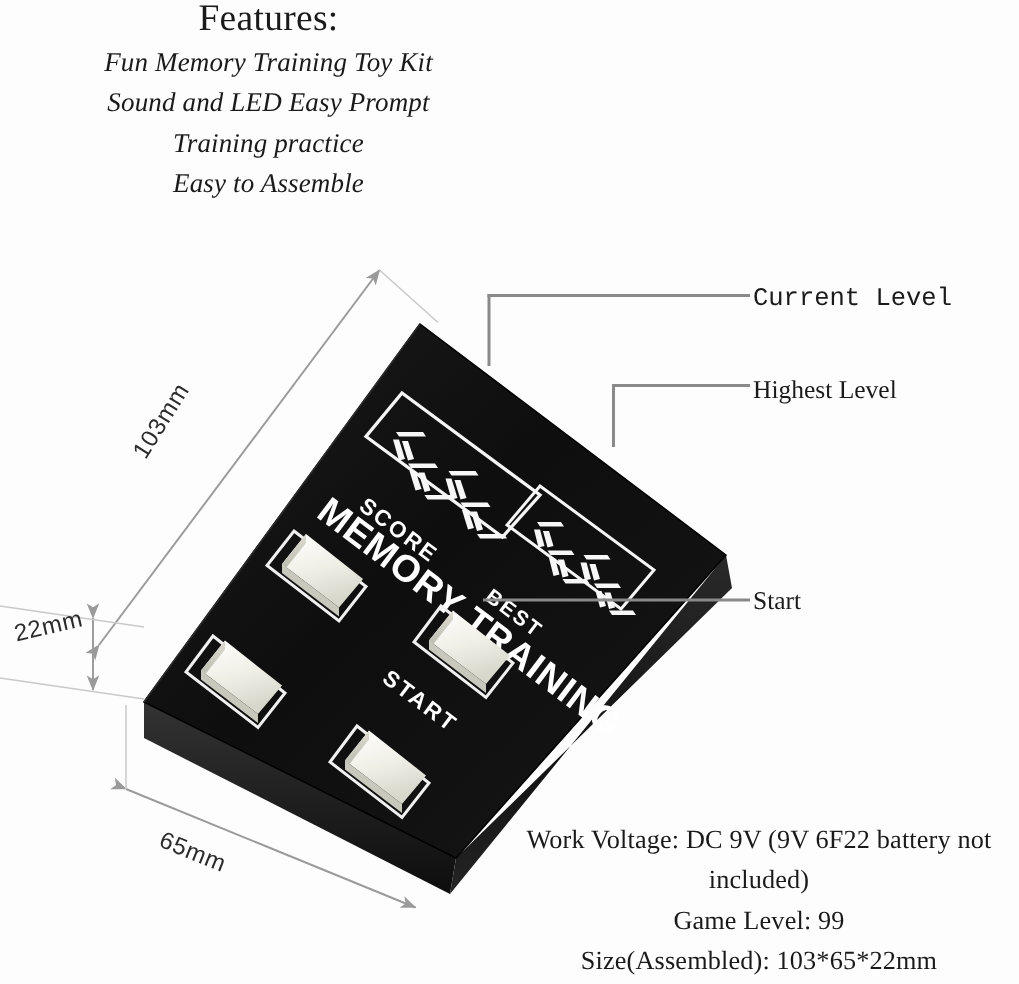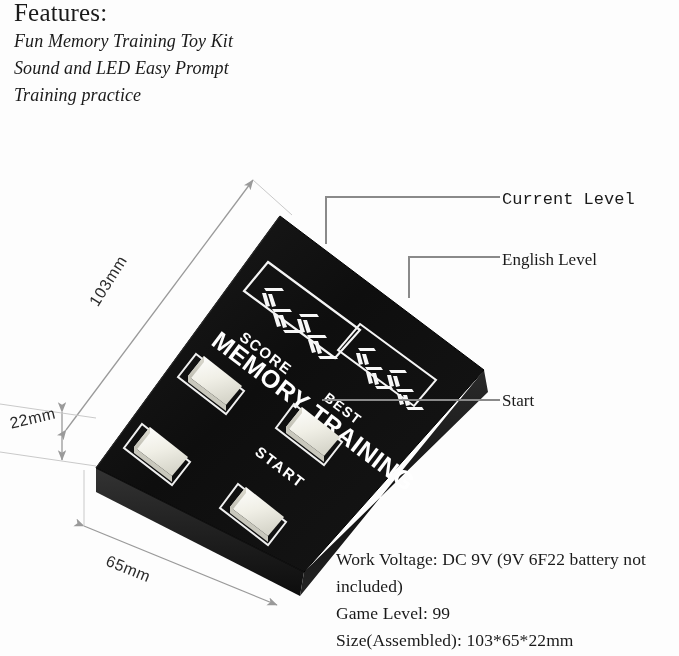--- a/index.html
+++ b/index.html
@@ -4,21 +4,21 @@
 <style>
   html,body{margin:0;padding:0;}
   body{
     width:679px;height:656px;
     background:#fdfdfd;
     font-family:"Liberation Serif", serif;
     color:#1a1a1a;
     position:relative;
     overflow:hidden;
   }
-  .stage{position:absolute;inset:0;}
+  .stage{position:absolute;inset:0;text-align:center;}
 
   
   #features{position:absolute;left:14px;top:-2px;width:330px;}
   #features .heading{font-size:25px;line-height:30px;letter-spacing:.2px;}
   #features .feat{font-size:18px;line-height:27px;letter-spacing:.1px;white-space:nowrap;font-style:italic;}
 
   
   #specs{position:absolute;left:336px;top:546px;width:340px;}
   #specs .spec{font-size:17.5px;line-height:27px;letter-spacing:.1px;}
 
@@ -62,20 +62,21 @@
 </head>
 <body>
 
 <div class="stage">
 
   <div id="features">
     <div class="heading">Features:</div>
     <div class="feat">Fun Memory Training Toy Kit</div>
     <div class="feat">Sound and LED Easy Prompt</div>
     <div class="feat">Training practice</div>
+    <div class="feat">Easy to Assemble</div>
   </div>
 
   <div id="specs">
     <div class="spec">Work Voltage: DC 9V (9V 6F22 battery not</div>
     <div class="spec">included)</div>
     <div class="spec">Game Level: 99</div>
     <div class="spec">Size(Assembled): 103*65*22mm</div>
   </div>
 
   <svg class="guides" viewBox="0 0 679 656">
@@ -220,16 +221,16 @@
     </svg>
   </div>
 
   <div class="leader v" id="lead-cur-v"></div>
   <div class="leader h" id="lead-cur-h"></div>
   <div class="leader v" id="lead-hi-v"></div>
   <div class="leader h" id="lead-hi-h"></div>
   <div class="leader h" id="lead-start-h"></div>
 
   <div class="callout" id="callout-current">Current Level</div>
-  <div class="callout" id="callout-highest">English Level</div>
+  <div class="callout" id="callout-highest">Highest Level</div>
   <div class="callout" id="callout-start">Start</div>
 
 </div>
 
 </body></html>

